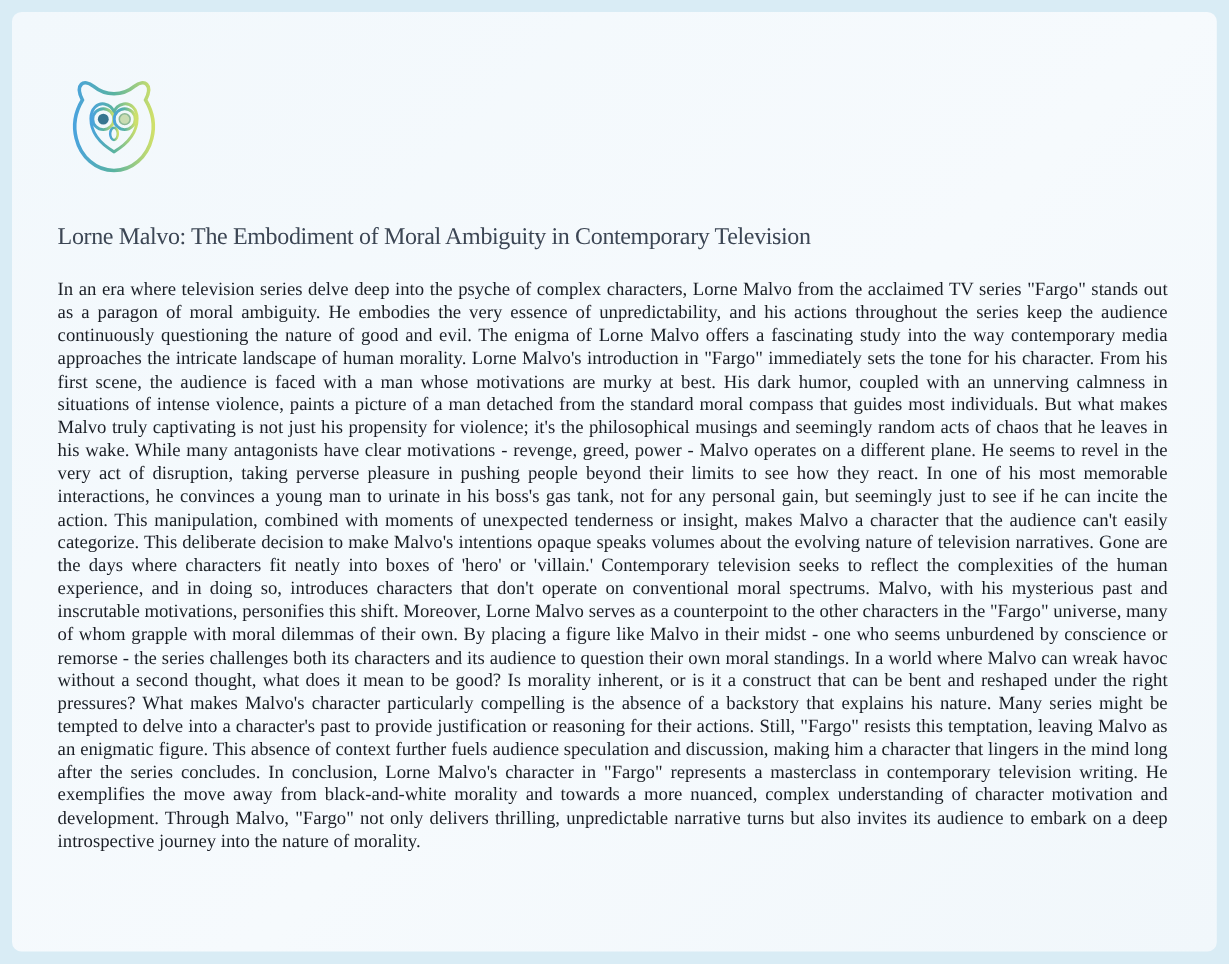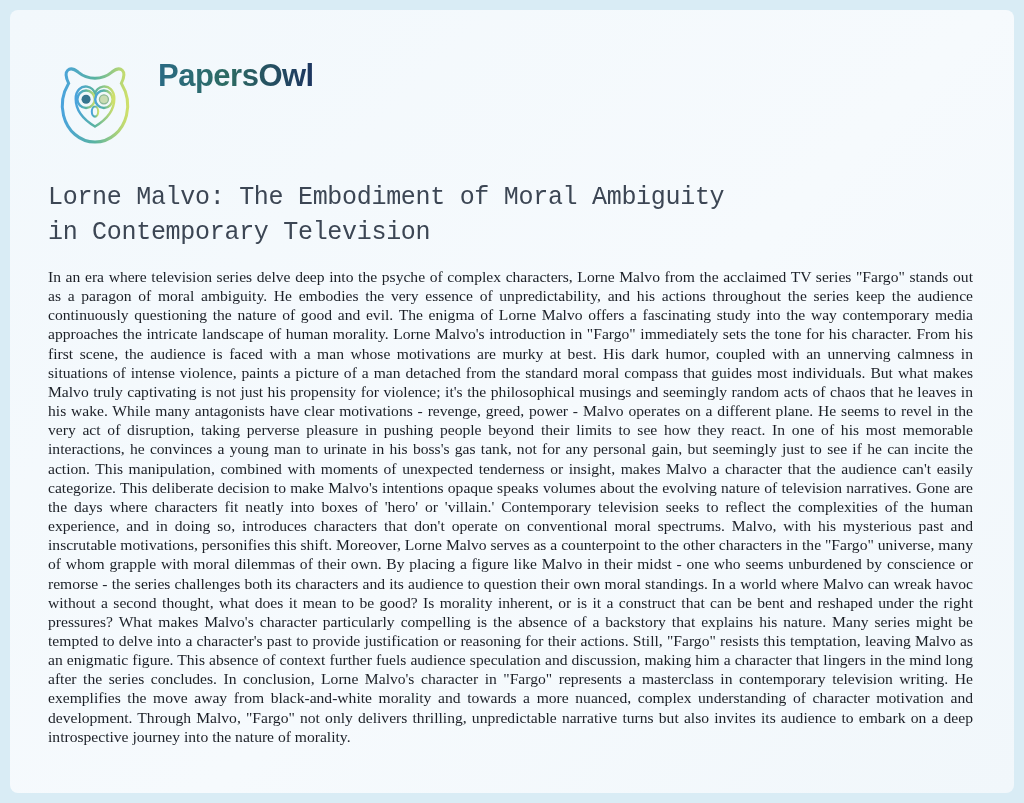--- a/index.html
+++ b/index.html
@@ -44,26 +44,26 @@
     font-size: 17.5px;
     line-height: 24px;
     color: #74a7da;
     text-decoration: none;
     letter-spacing: 0.2px;
     word-break: break-word;
   }
   h1.essay-title {
     margin: 27px 36px 12px 38px;
     max-width: 690px;
-    font-size: 25px;
+    font-size: 20px;
     line-height: 35px;
     font-weight: 400;
     letter-spacing: -0.3px;
     color: #3c4654;
-    font-family: Liberation Mono, monospace;
+    font-family: Liberation Serif, serif;
   }
   p.essay-body {
     margin: 17px 41px 0 38px;
     text-align: justify;
     font-family: "Liberation Serif", serif;
     font-size: 15.6px;
     line-height: 19.15px;
     color: #1b1f26;
   }
 </style>
@@ -85,21 +85,20 @@
         <path d="M 22 28 C 15 14 23 9 32 16 C 38 21 44 22.5 50 22.5 C 56 22.5 62 21 68 16 C 77 9 85 14 78 28 C 84 38 86.5 50 83.5 62 C 79.5 78.5 66 90.5 50 90.5 C 34 90.5 20.5 78.5 16.5 62 C 13.5 50 16 38 22 28 Z" fill="none" stroke="url(#og)" stroke-width="3.2" stroke-linecap="round"></path>
         <path d="M 50 74 C 36.5 66 29.5 56 29.5 44.5 C 29.5 35.5 35.5 30.5 41.5 31.5 C 46 32.3 49 35.2 50 39 C 51 35.2 54 32.3 58.5 31.5 C 64.5 30.5 70.5 35.5 70.5 44.5 C 70.5 56 63.5 66 50 74 Z" fill="none" stroke="url(#og)" stroke-width="2.6"></path>
         <circle cx="40.5" cy="45" r="9.3" fill="#f2f8fa" stroke="url(#og)" stroke-width="2.6"></circle>
         <circle cx="59.5" cy="45" r="9.3" fill="#f2f8fa" stroke="url(#og)" stroke-width="2.6"></circle>
         <circle cx="40.5" cy="45" r="4.8" fill="#36758f"></circle>
         <circle cx="59.5" cy="45" r="4.8" fill="#c9dcb2" stroke="#8db795" stroke-width="1.4"></circle>
         <ellipse cx="50" cy="58" rx="3.4" ry="5.4" fill="none" stroke="url(#og)" stroke-width="2.2"></ellipse>
       </svg>
     </div>
     <div class="masthead-text">
-      <div class="brand">PapersOwl</div>
     </div>
   </header>
 
   <h1 class="essay-title">Lorne Malvo: The Embodiment of Moral Ambiguity in Contemporary Television</h1>
 
   <p class="essay-body">In an era where television series delve deep into the psyche of complex characters, Lorne Malvo from the acclaimed TV series "Fargo" stands out as a paragon of moral ambiguity. He embodies the very essence of unpredictability, and his actions throughout the series keep the audience continuously questioning the nature of good and evil. The enigma of Lorne Malvo offers a fascinating study into the way contemporary media approaches the intricate landscape of human morality. Lorne Malvo's introduction in "Fargo" immediately sets the tone for his character. From his first scene, the audience is faced with a man whose motivations are murky at best. His dark humor, coupled with an unnerving calmness in situations of intense violence, paints a picture of a man detached from the standard moral compass that guides most individuals. But what makes Malvo truly captivating is not just his propensity for violence; it's the philosophical musings and seemingly random acts of chaos that he leaves in his wake. While many antagonists have clear motivations - revenge, greed, power - Malvo operates on a different plane. He seems to revel in the very act of disruption, taking perverse pleasure in pushing people beyond their limits to see how they react. In one of his most memorable interactions, he convinces a young man to urinate in his boss's gas tank, not for any personal gain, but seemingly just to see if he can incite the action. This manipulation, combined with moments of unexpected tenderness or insight, makes Malvo a character that the audience can't easily categorize. This deliberate decision to make Malvo's intentions opaque speaks volumes about the evolving nature of television narratives. Gone are the days where characters fit neatly into boxes of 'hero' or 'villain.' Contemporary television seeks to reflect the complexities of the human experience, and in doing so, introduces characters that don't operate on conventional moral spectrums. Malvo, with his mysterious past and inscrutable motivations, personifies this shift. Moreover, Lorne Malvo serves as a counterpoint to the other characters in the "Fargo" universe, many of whom grapple with moral dilemmas of their own. By placing a figure like Malvo in their midst - one who seems unburdened by conscience or remorse - the series challenges both its characters and its audience to question their own moral standings. In a world where Malvo can wreak havoc without a second thought, what does it mean to be good? Is morality inherent, or is it a construct that can be bent and reshaped under the right pressures? What makes Malvo's character particularly compelling is the absence of a backstory that explains his nature. Many series might be tempted to delve into a character's past to provide justification or reasoning for their actions. Still, "Fargo" resists this temptation, leaving Malvo as an enigmatic figure. This absence of context further fuels audience speculation and discussion, making him a character that lingers in the mind long after the series concludes. In conclusion, Lorne Malvo's character in "Fargo" represents a masterclass in contemporary television writing. He exemplifies the move away from black-and-white morality and towards a more nuanced, complex understanding of character motivation and development. Through Malvo, "Fargo" not only delivers thrilling, unpredictable narrative turns but also invites its audience to embark on a deep introspective journey into the nature of morality.</p>
 
 </div>
 
 </body></html>

